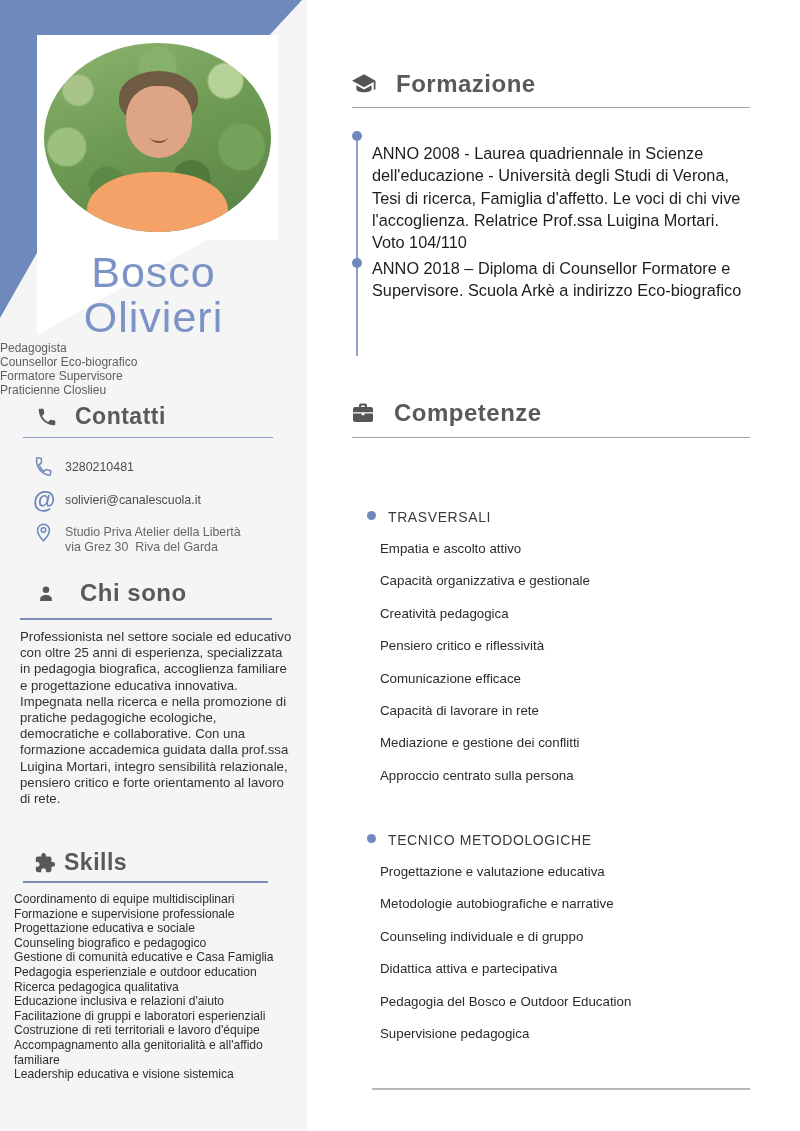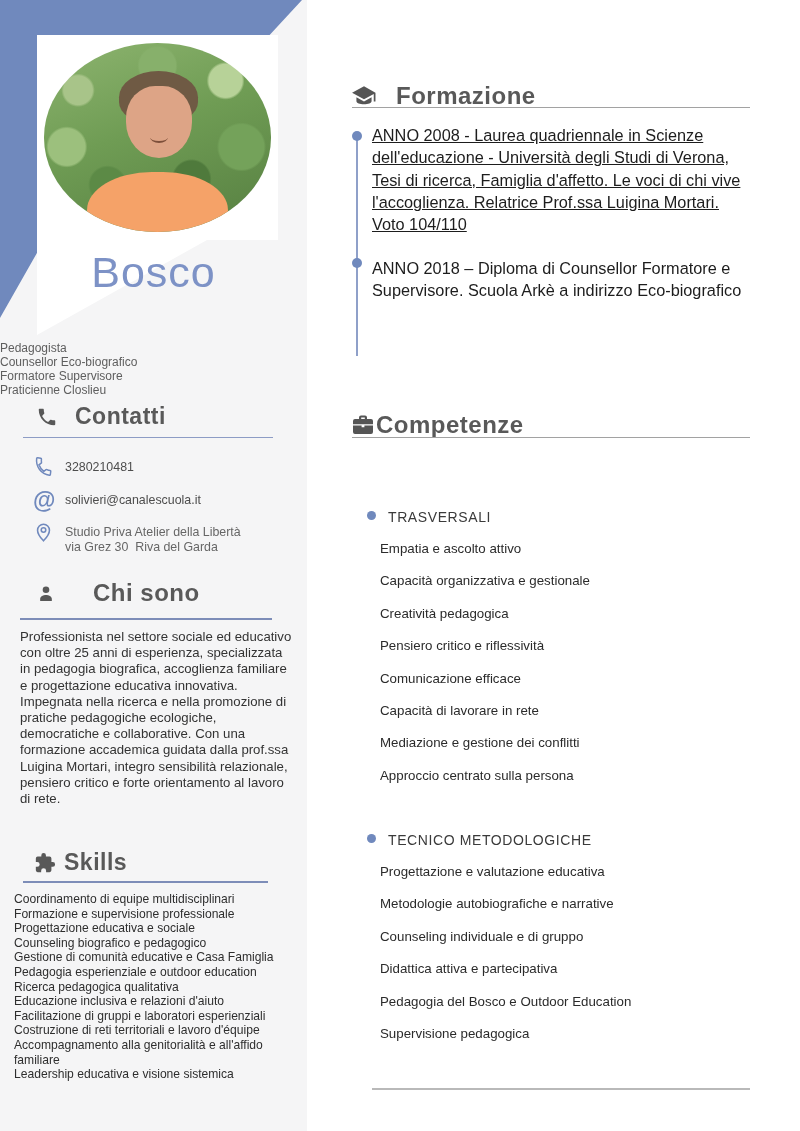--- a/index.html
+++ b/index.html
@@ -50,21 +50,21 @@
   .crow .cic{flex:0 0 32px;color:var(--accent-blue);display:flex;}
   .crow .ctxt{padding-top:4px;}
   .at-glyph{font-size:23px;line-height:22px;font-weight:600;color:var(--accent-blue);}
   .addr{white-space:pre;line-height:14.8px;color:#666;}
 
   .about-text{position:absolute;left:20px;top:629px;width:272px;font-size:13.2px;line-height:16.2px;color:#333;}
   .skills-list{position:absolute;left:14px;top:892px;width:292px;margin:0;padding:0;list-style:none;
                font-size:12.1px;line-height:14.6px;color:#2e2e2e;}
 
   
-  .rh{position:absolute;display:flex;align-items:center;color:var(--heading-gray);font-weight:bold;margin-top:12px;}
+  .rh{position:absolute;display:flex;align-items:center;color:var(--heading-gray);font-weight:bold;}
   .rh .ic{flex:0 0 auto;display:flex;color:#555;}
   .rh .txt{font-size:24px;letter-spacing:.5px;}
 
   .tl-line{position:absolute;left:356px;top:140px;width:2px;height:216px;background:#8fa0c9;}
   .tl-dot{position:absolute;width:10px;height:10px;border-radius:50%;background:var(--accent-blue);}
   .edu-entry{position:absolute;left:372px;width:380px;font-size:16.3px;line-height:22.3px;color:#1d1d1d;}
 
   .gdot{position:absolute;width:9px;height:9px;border-radius:50%;background:var(--accent-blue);}
   .glabel{position:absolute;font-size:14px;letter-spacing:.6px;color:#3a3a3a;}
   .gitems{position:absolute;left:380px;margin:0;padding:0;list-style:none;}
@@ -84,20 +84,21 @@
       <div class="photo">
         <div class="person-hair"></div>
         <div class="person-face"></div>
         <div class="person-smile"></div>
         <div class="person-shirt"></div>
       </div>
     </div>
 
     <div class="name">
       <div>Bosco</div>
+      <div>Olivieri</div>
     </div>
 
     <div class="roles">
       <div>Pedagogista</div>
       <div>Counsellor Eco-biografico</div>
       <div>Formatore Supervisore</div>
       <div>Praticienne Closlieu</div>
     </div>
 
     <div class="lh" style="left:36px;top:403px;gap:17px;">
@@ -132,21 +133,21 @@
             <path d="M12 21.5S5.2 14.6 5.2 9.4a6.8 6.8 0 0 1 13.6 0c0 5.2-6.8 12.1-6.8 12.1z" fill="none" stroke="currentColor" stroke-width="1.8"></path>
             <circle cx="12" cy="9.2" r="2.6" fill="none" stroke="currentColor" stroke-width="1.8"></circle>
           </svg>
       </span>
       <span class="ctxt">
         <span class="addr">Studio Priva Atelier della Libertà</span><br>
         <span class="addr">via Grez 30  Riva del Garda</span>
       </span>
     </div>
 
-    <div class="lh" style="left:36px;top:579px;gap:37px;">
+    <div class="lh" style="left:36px;top:579px;gap:24px;">
       <span class="ic">
         <svg width="20" height="21" viewBox="0 0 24 24" fill="currentColor">
             <path d="M12 11.5a4 4 0 1 0 0-8 4 4 0 0 0 0 8zm0 2.2c-3.1 0-7 1.6-7 4.7V21h14v-2.6c0-3.1-3.9-4.7-7-4.7z"></path>
           </svg>
       </span>
       <span class="txt" style="font-size:24px;">Chi sono</span>
     </div>
     <div class="rule blue2" style="left:20px;top:618px;width:252px;"></div>
 
     <div class="about-text">Professionista nel settore sociale ed educativo con oltre 25 anni di esperienza, specializzata in pedagogia biografica, accoglienza familiare e progettazione educativa innovativa. Impegnata nella ricerca e nella promozione di pratiche pedagogiche ecologiche, democratiche e collaborative. Con una formazione accademica guidata dalla prof.ssa Luigina Mortari, integro sensibilità relazionale, pensiero critico e forte orientamento al lavoro di rete.</div>
@@ -184,24 +185,24 @@
         </svg>
     </span>
     <span class="txt">Formazione</span>
   </div>
   <div class="rule gray" style="left:352px;top:107px;width:398px;"></div>
 
   <div class="tl-line"></div>
   <div class="tl-dot" style="left:352px;top:131px;"></div>
   <div class="tl-dot" style="left:352px;top:258px;"></div>
 
-  <div class="edu-entry" style="top:124px;text-decoration:underline;">ANNO 2008 - Laurea quadriennale in Scienze dell'educazione - Università degli Studi di Verona, Tesi di ricerca, Famiglia d'affetto. Le voci di chi vive l'accoglienza. Relatrice Prof.ssa Luigina Mortari. Voto 104/110</div>
+  <div class="edu-entry" style="top:142px;">ANNO 2008 - Laurea quadriennale in Scienze dell'educazione - Università degli Studi di Verona, Tesi di ricerca, Famiglia d'affetto. Le voci di chi vive l'accoglienza. Relatrice Prof.ssa Luigina Mortari. Voto 104/110</div>
   <div class="edu-entry" style="top:257px;">ANNO 2018 – Diploma di Counsellor Formatore e Supervisore. Scuola Arkè a indirizzo Eco-biografico</div>
 
-  <div class="rh" style="left:350px;top:399px;">
+  <div class="rh" style="left:350px;top:399px;gap:18px;">
     <span class="ic">
       <svg width="26" height="24" viewBox="0 0 24 24" fill="currentColor">
           <path d="M10 2.5h4a2 2 0 0 1 2 2V6h4a2 2 0 0 1 2 2v3.2H2V8a2 2 0 0 1 2-2h4V4.5a2 2 0 0 1 2-2zm.2 2V6h3.6V4.5h-3.6zM2 12.6h8.6v1.7h2.8v-1.7H22v6.4a2 2 0 0 1-2 2H4a2 2 0 0 1-2-2v-6.4z"></path>
         </svg>
     </span>
     <span class="txt">Competenze</span>
   </div>
   <div class="rule gray" style="left:352px;top:437px;width:398px;"></div>
 
   <div class="gdot" style="left:367px;top:511px;"></div>

